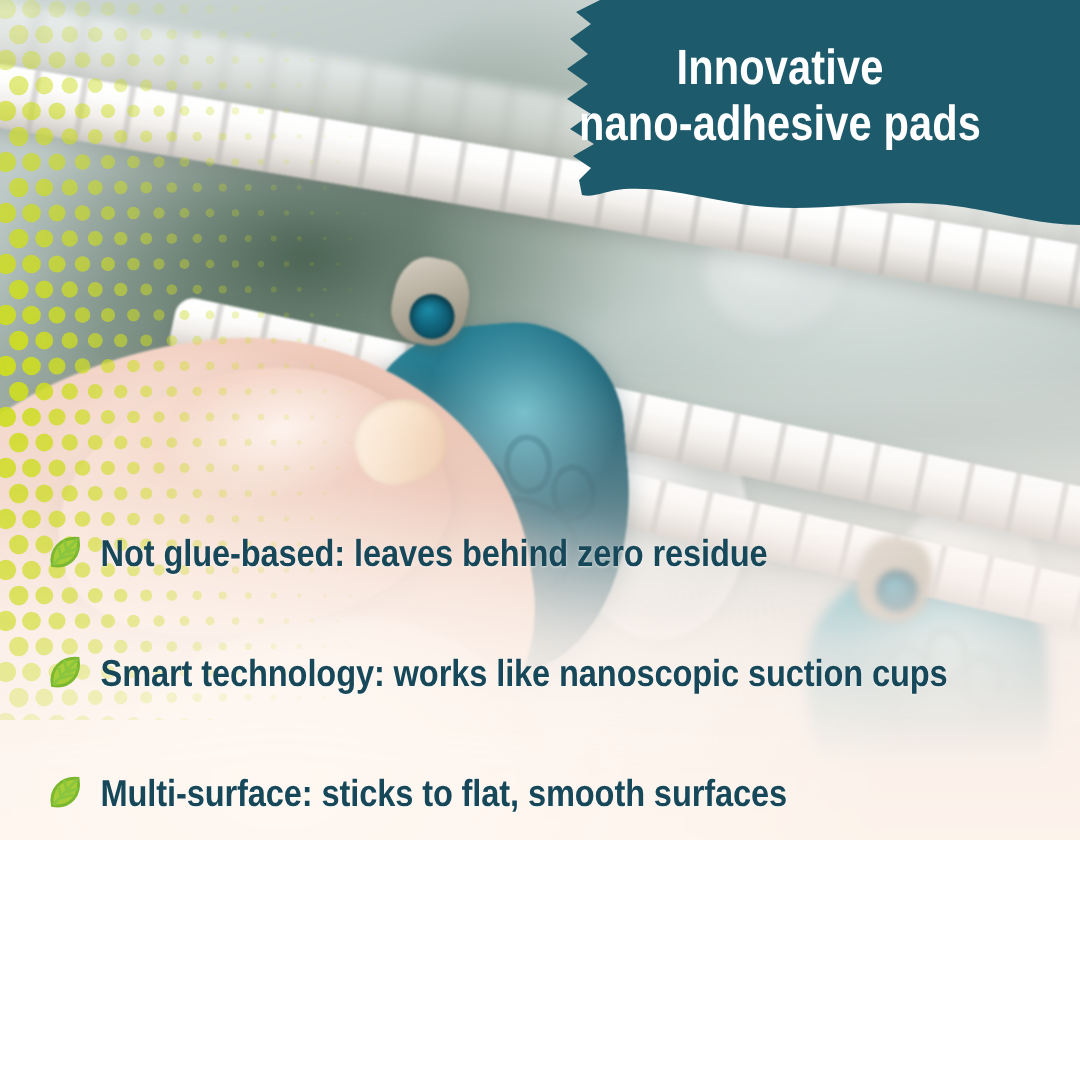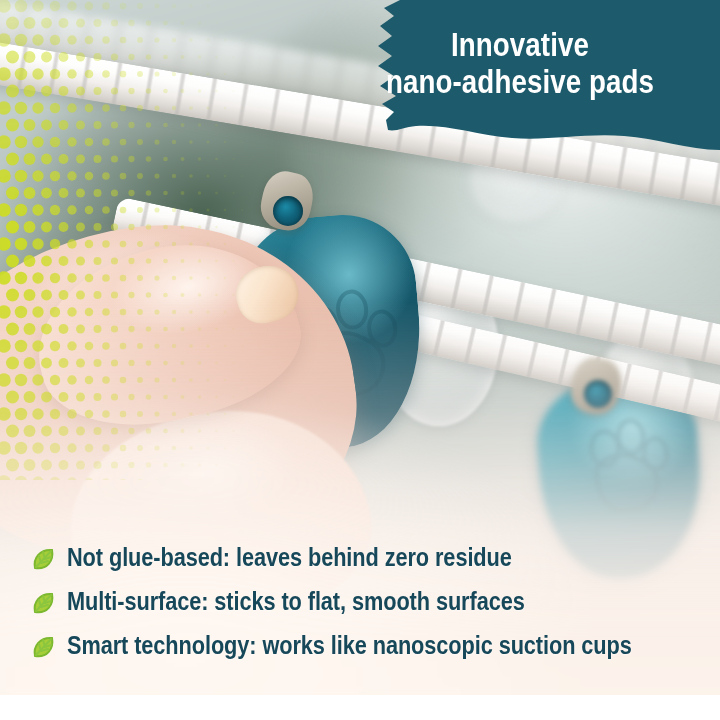--- a/index.html
+++ b/index.html
@@ -8,21 +8,21 @@
     padding: 0;
     background: #ffffff;
   }
   body {
     font-family: "Liberation Sans", sans-serif;
   }
 
   #stage {
     position: relative;
     width: 720px;
-    height: 695px;
+    height: 560px;
     overflow: hidden;
     background: #e9eced;
   }
 
   
   .photo {
     position: absolute;
     inset: 0;
     overflow: hidden;
   }
@@ -292,22 +292,23 @@
 
   
   .bullets {
     position: absolute;
     left: 30px;
     bottom: 18px;
     width: 680px;
   }
   .bullet-row {
     display: flex;
-    align-items: flex-start;
+    align-items: flex-end;
     height: 44px;
+    margin-top: 36px;
   }
   .bullet-icon {
     flex: 0 0 auto;
     width: 28px;
     height: 28px;
     margin-right: 9px;
     display: block;
   }
   .bullet-icon svg { display: block; }
   .bullet-text {
@@ -943,34 +944,34 @@
           <g fill="none" stroke="#8cc63f" stroke-width="2" stroke-linecap="round">
             <path d="M5 23 C 3 13, 10 4, 22 5 C 24 16, 17 25, 5 23 Z" fill="#a6ce39" stroke="#7cb82f"></path>
             <path d="M6 22 L 21 6"></path>
             <path d="M11 18 L 9 11"></path>
               <path d="M15 14 L 13 7"></path>
             <path d="M11 18 L 18 16"></path>
               <path d="M15 14 L 21 12"></path>
           </g>
         </svg>
       </span>
-      <span class="bullet-text">Multi-surface: sticks to flat, smooth surfaces</span>
+      <span class="bullet-text">Smart technology: works like nanoscopic suction cups</span>
     </div>
 
     <div class="bullet-row">
       <span class="bullet-icon">
         <svg viewBox="0 0 28 28" width="28" height="28" aria-hidden="true">
           <g fill="none" stroke="#8cc63f" stroke-width="2" stroke-linecap="round">
             <path d="M5 23 C 3 13, 10 4, 22 5 C 24 16, 17 25, 5 23 Z" fill="#a6ce39" stroke="#7cb82f"></path>
             <path d="M6 22 L 21 6"></path>
             <path d="M11 18 L 9 11"></path>
               <path d="M15 14 L 13 7"></path>
             <path d="M11 18 L 18 16"></path>
               <path d="M15 14 L 21 12"></path>
           </g>
         </svg>
       </span>
-      <span class="bullet-text">Smart technology: works like nanoscopic suction cups</span>
+      <span class="bullet-text">Multi-surface: sticks to flat, smooth surfaces</span>
     </div>
 
   </div>
 
 </div>
 
 </body></html>

